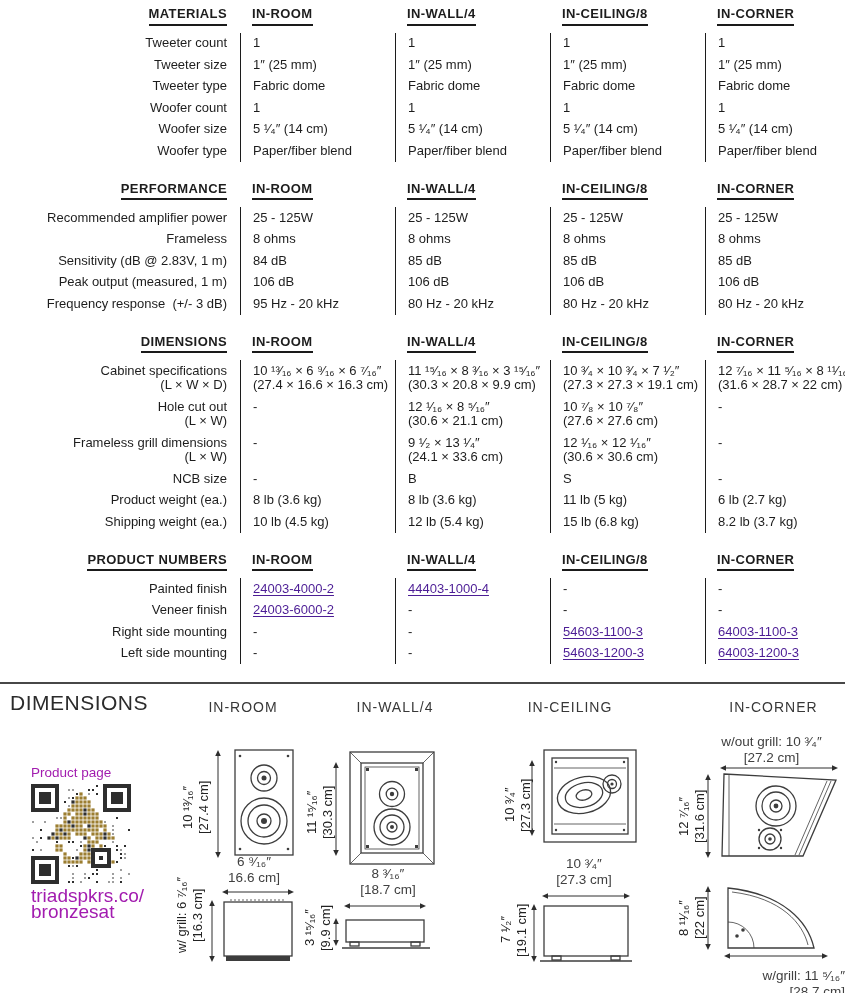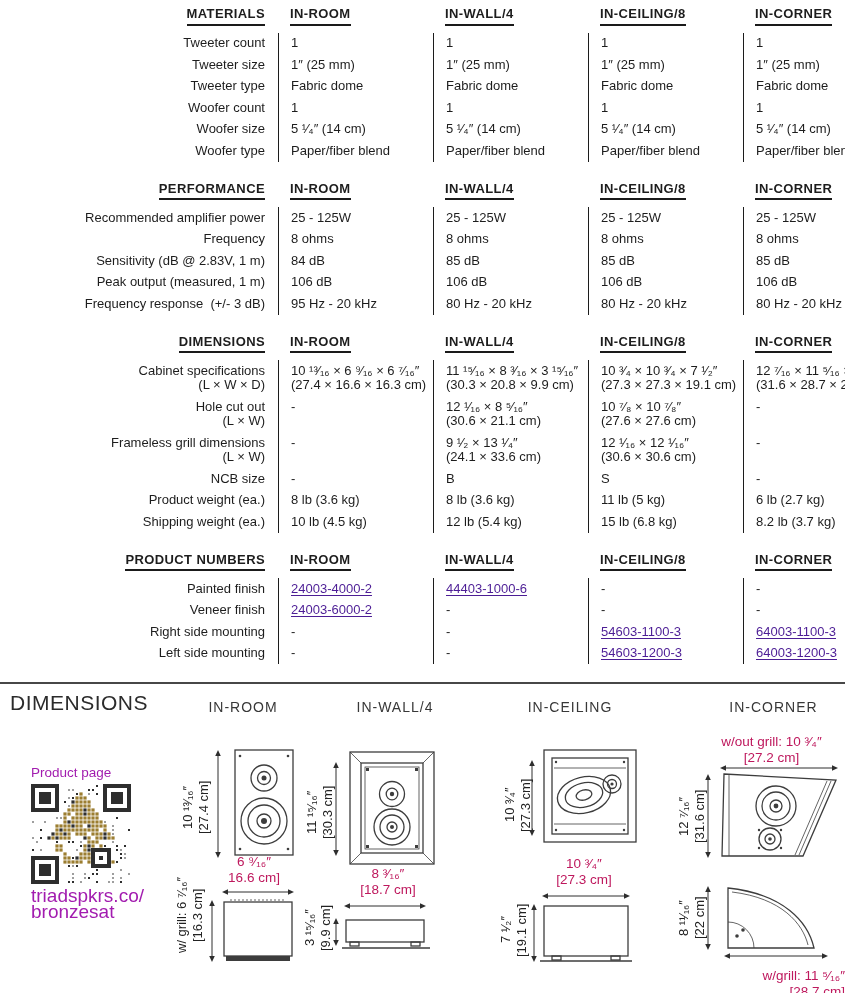--- a/index.html
+++ b/index.html
@@ -1,36 +1,36 @@
 <!DOCTYPE html>
 <html><head>
 <meta charset="utf-8">
 <style>
   html,body{margin:0;padding:0;background:#fff;}
   body{width:845px;height:993px;font-family:"Liberation Sans","DejaVu Sans",sans-serif;
        color:#1d1d1d;font-size:13px;line-height:14.5px;overflow:hidden;}
   #spec-tables{padding-top:7px;}
-  .section{display:grid;grid-template-columns:240px 155px 155px 155px 140px;margin-top:20px;margin-left:38px;}
+  .section{display:grid;grid-template-columns:240px 155px 155px 155px 140px;margin-top:20px;}
   .section:first-child{margin-top:0;}
   .hcell{padding:0 0 7px 12px;}
   .hcell.first{text-align:right;padding:0 13px 7px 0;}
   .hd{font-weight:bold;font-size:13px;letter-spacing:.4px;border-bottom:2px solid #1a1a1a;
       padding-bottom:2px;display:inline-block;}
   .lcell{text-align:right;padding:3.5px 13px 3.5px 0;white-space:pre;}
   .vcell{border-left:1.5px solid #1c1c1c;padding:3.5px 0 3.5px 12px;white-space:pre;}
   .pn{color:#4c1d95;text-decoration:underline;text-underline-offset:2px;cursor:pointer;}
   #dims{position:relative;height:308px;margin-top:18px;border-top:2px solid #474747;}
   .big-title{position:absolute;left:10px;top:12px;font-size:21px;letter-spacing:.5px;color:#2b2b2b;}
   .dcol-h{position:absolute;top:16px;font-size:14px;letter-spacing:1px;color:#383838;text-align:center;}
   .gray{color:#a21caf;}
   .qr-label{position:absolute;left:31px;top:82px;font-size:13.5px;}
   .qr-url{position:absolute;left:31px;top:204px;font-size:19px;line-height:16px;white-space:pre;}
   .vlab{position:absolute;writing-mode:vertical-rl;transform:rotate(180deg);white-space:pre;
         font-size:13px;line-height:15.5px;text-align:center;color:#222;}
-  .hlab{position:absolute;text-align:center;white-space:pre;font-size:13.5px;line-height:16px;color:#be185d;}
+  .hlab{position:absolute;text-align:center;white-space:pre;font-size:13.5px;line-height:16px;color:#404040;}
   .dg{fill:none;stroke:#3d3d3d;stroke-width:1.3;}
   .dgt{fill:none;stroke:#3d3d3d;stroke-width:.8;}
   .df{fill:#3d3d3d;stroke:none;}
   .dim{stroke:#2e2e2e;stroke-width:1;fill:none;}
   .ah{fill:#2e2e2e;stroke:none;}
   svg{position:absolute;display:block;}
 </style>
 </head>
 <body>
 
@@ -76,21 +76,21 @@
       <div class="hcell first"><span class="hd">PERFORMANCE</span></div>
       <div class="hcell"><span class="hd">IN-ROOM</span></div>
       <div class="hcell"><span class="hd">IN-WALL/4</span></div>
       <div class="hcell"><span class="hd">IN-CEILING/8</span></div>
       <div class="hcell"><span class="hd">IN-CORNER</span></div>
       <div class="lcell">Recommended amplifier power</div>
       <div class="vcell">25 - 125W</div>
       <div class="vcell">25 - 125W</div>
       <div class="vcell">25 - 125W</div>
       <div class="vcell">25 - 125W</div>
-      <div class="lcell">Frequency</div>
+      <div class="lcell">Frameless</div>
       <div class="vcell">8 ohms</div>
       <div class="vcell">8 ohms</div>
       <div class="vcell">8 ohms</div>
       <div class="vcell">8 ohms</div>
       <div class="lcell">Sensitivity (dB @ 2.83V, 1 m)</div>
       <div class="vcell">84 dB</div>
       <div class="vcell">85 dB</div>
       <div class="vcell">85 dB</div>
       <div class="vcell">85 dB</div>
       <div class="lcell">Peak output (measured, 1 m)</div>
@@ -153,21 +153,21 @@
       <div class="vcell">8.2 lb (3.7 kg)</div>
     </div>
     <div class="section">
       <div class="hcell first"><span class="hd">PRODUCT NUMBERS</span></div>
       <div class="hcell"><span class="hd">IN-ROOM</span></div>
       <div class="hcell"><span class="hd">IN-WALL/4</span></div>
       <div class="hcell"><span class="hd">IN-CEILING/8</span></div>
       <div class="hcell"><span class="hd">IN-CORNER</span></div>
       <div class="lcell">Painted finish</div>
       <div class="vcell"><a class="pn" href="#">24003-4000-2</a></div>
-      <div class="vcell"><a class="pn" href="#">44403-1000-6</a></div>
+      <div class="vcell"><a class="pn" href="#">44403-1000-4</a></div>
       <div class="vcell">-</div>
       <div class="vcell">-</div>
       <div class="lcell">Veneer finish</div>
       <div class="vcell"><a class="pn" href="#">24003-6000-2</a></div>
       <div class="vcell">-</div>
       <div class="vcell">-</div>
       <div class="vcell">-</div>
       <div class="lcell">Right side mounting</div>
       <div class="vcell">-</div>
       <div class="vcell">-</div>

